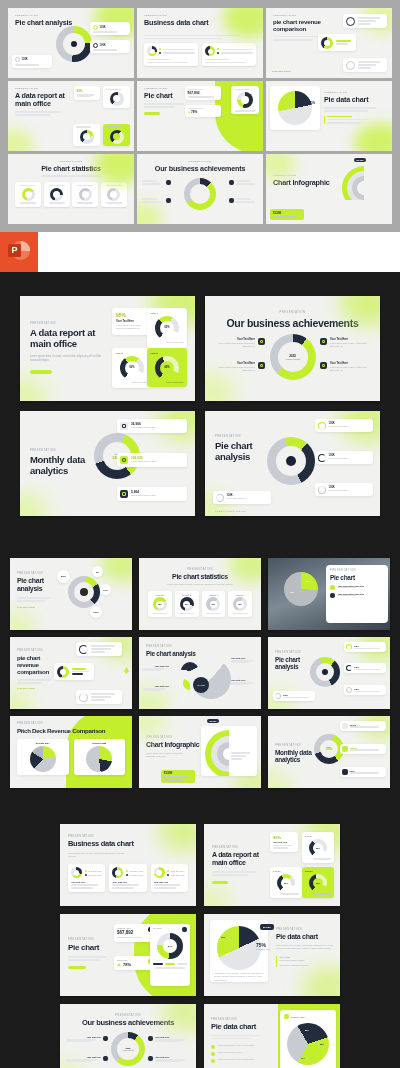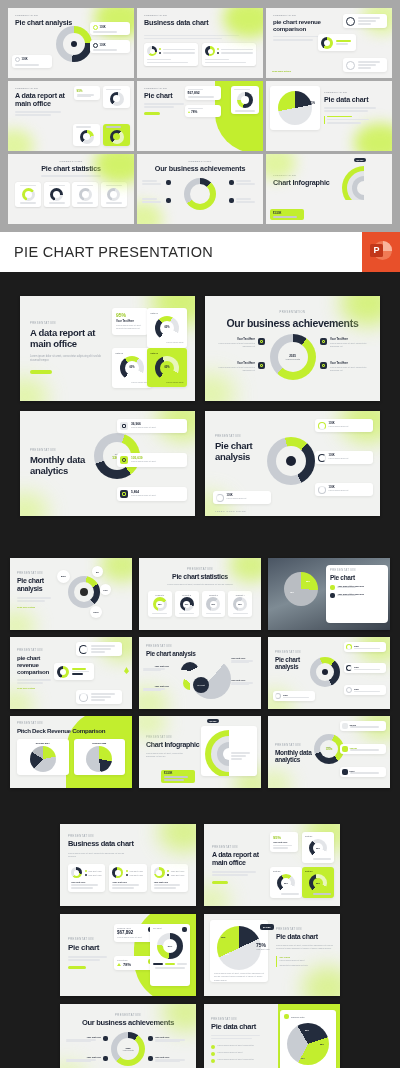--- a/index.html
+++ b/index.html
@@ -416,21 +416,20 @@
     </div>
     <div class="badge-d" style="position:absolute;right:26px;top:4px;font-size:2.2px;padding:1px 2.5px;">$1.25K</div>
     <div style="position:absolute;left:4px;bottom:4px;background:#c2ee2e;border-radius:2px;padding:2.5px 3px;width:34px;">
       <div style="font-size:2.6px;font-weight:700;color:#1b2233;">$1.50K</div>
       <div class="bar dk w85" style="margin-top:1px;"></div>
     </div>
   </div>
 </div>
 
 <div class="titlebar">
-  <h1>PIE CHART PRESENTATION</h1>
   <div class="ppt-icon">
     <div class="ppt-glyph">
       <div class="ppt-circ"></div>
       <div class="ppt-sq">P</div>
     </div>
   </div>
 </div>
 
 <div class="sec secA">
 

